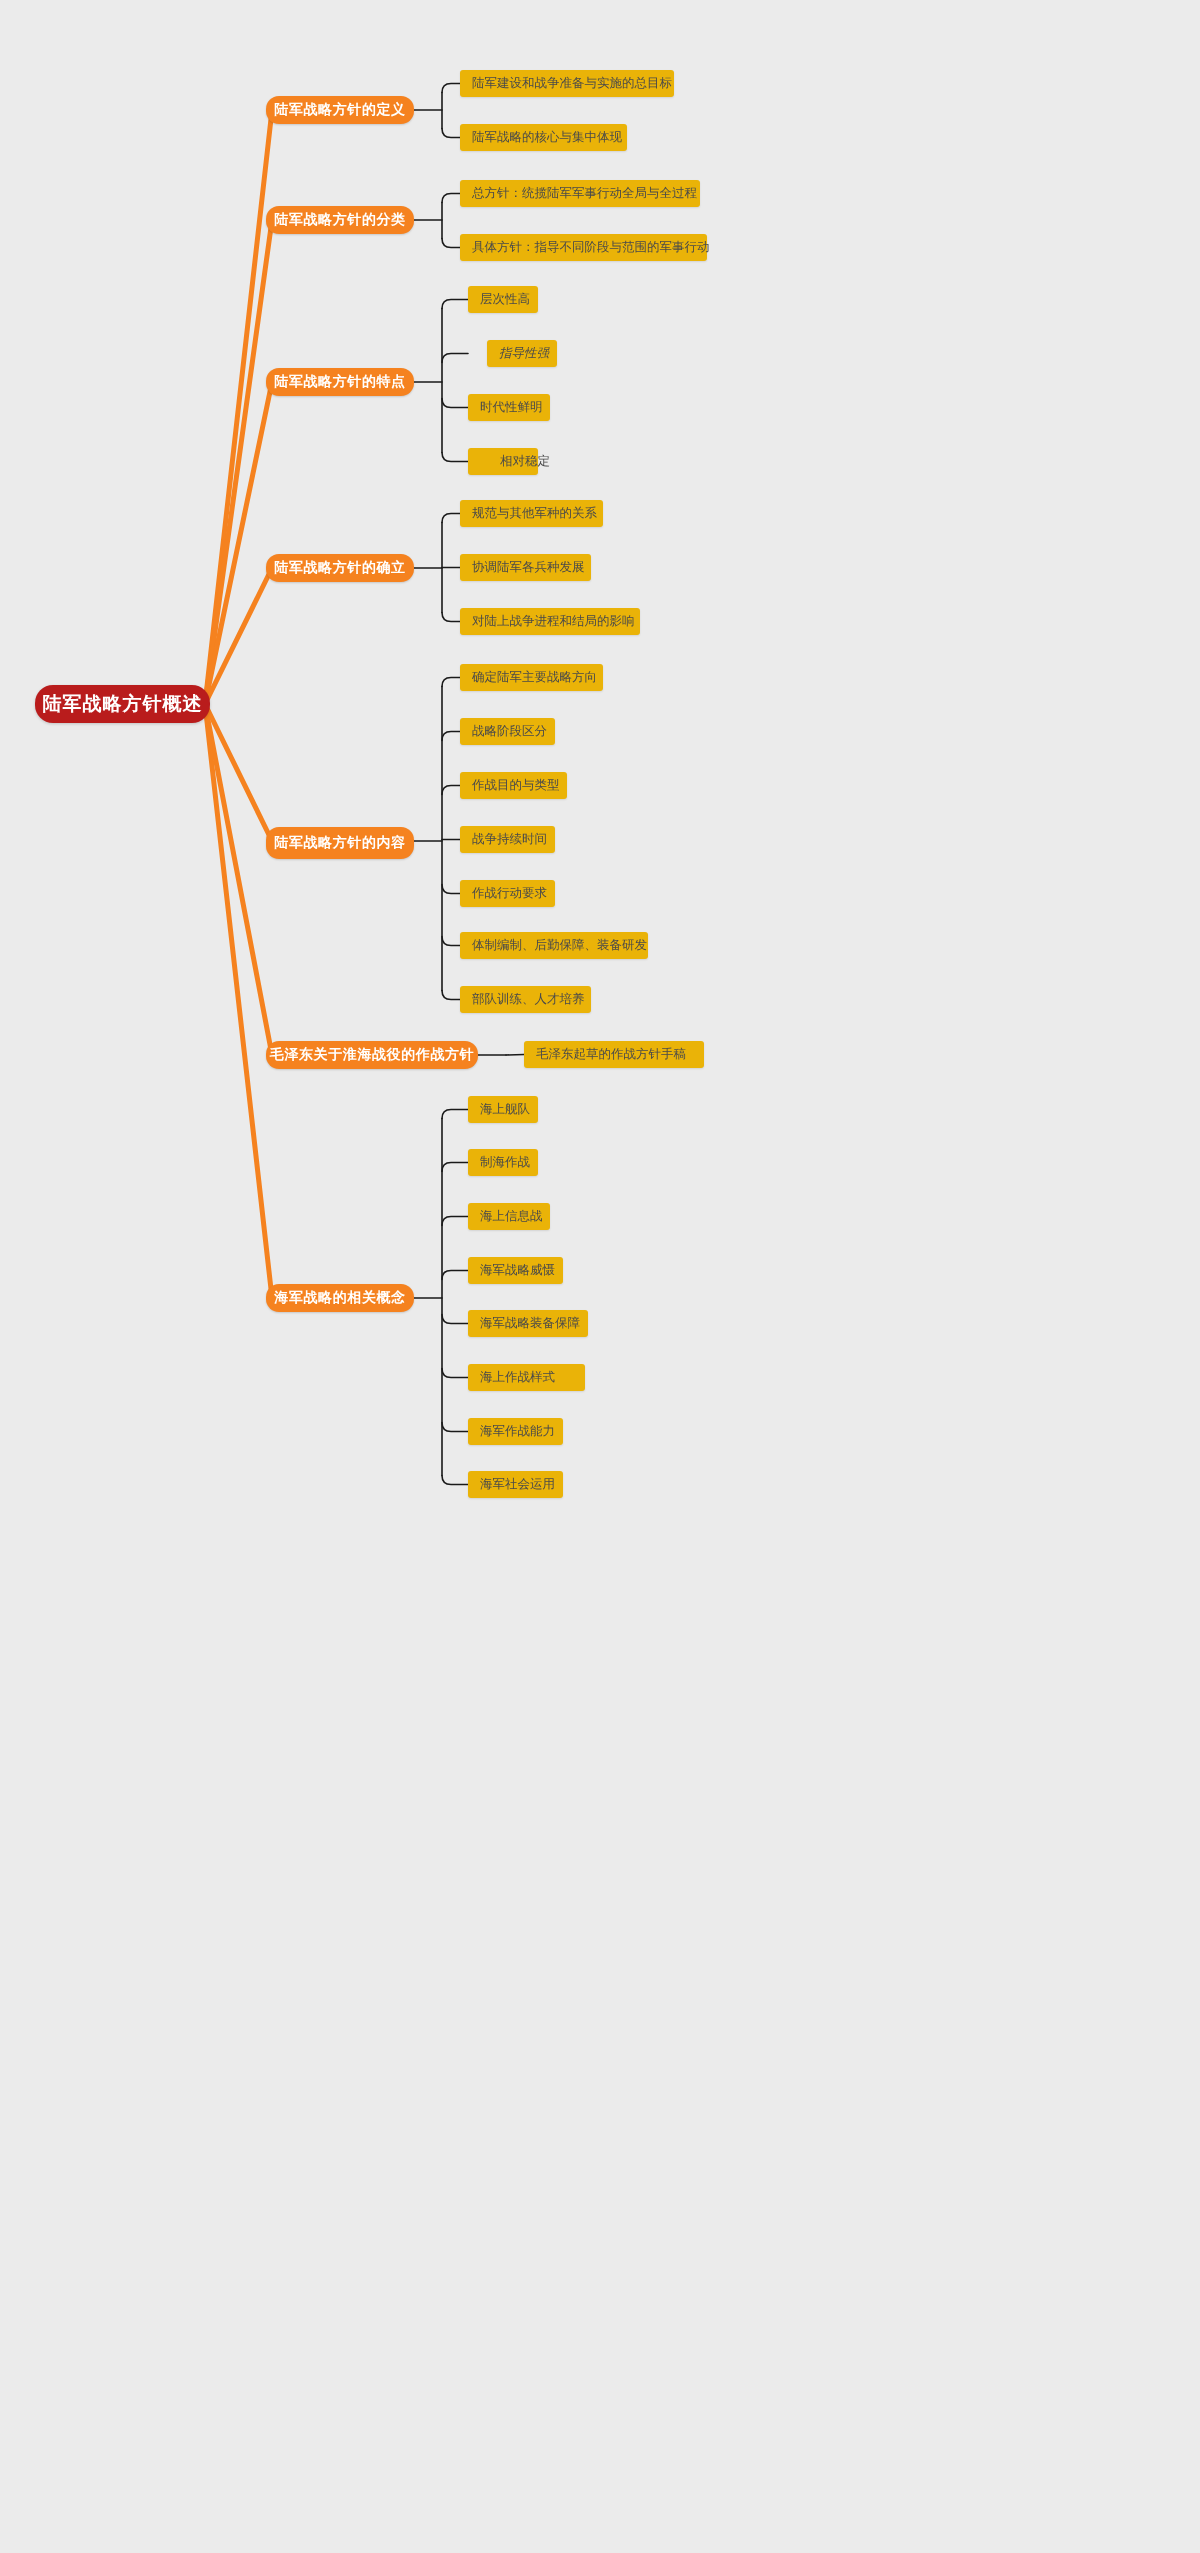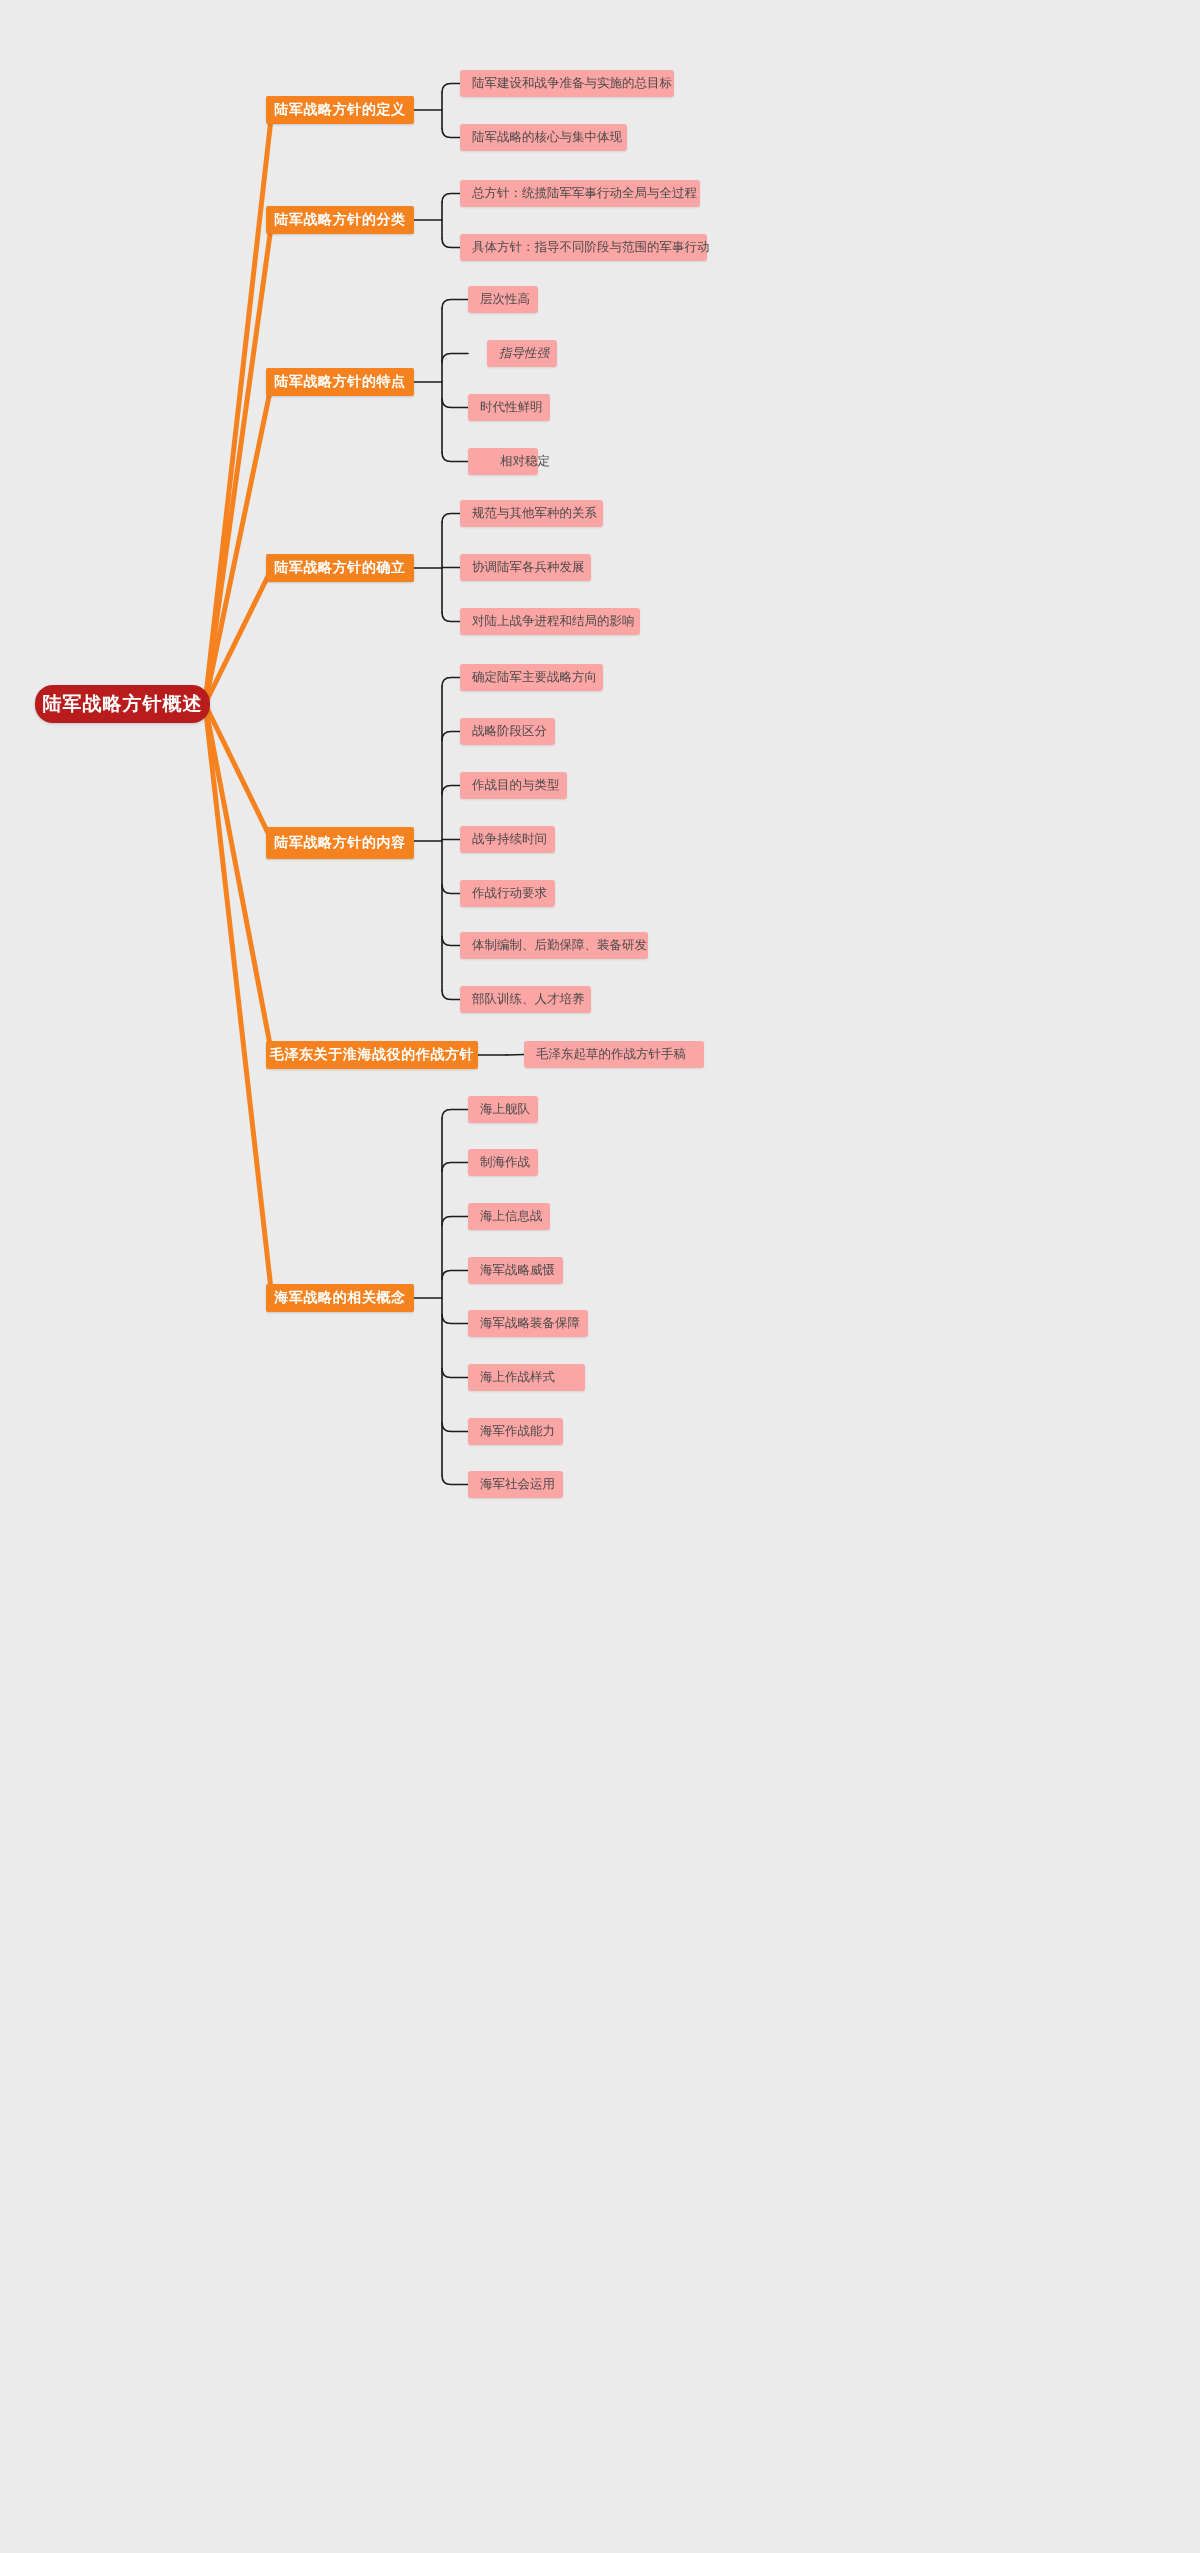--- a/index.html
+++ b/index.html
@@ -38,31 +38,31 @@
     font-weight: bold;
     letter-spacing: 1px;
     padding: 0 20px;
     height: 38px;
     box-shadow: 0 1px 3px rgba(0,0,0,0.18);
     justify-content: center;
   }
   .branch {
     background: #f5821f;
     color: #ffffff;
-    border-radius: 2px;
+    border-radius: 13px;
     font-size: 14px;
     font-weight: bold;
     letter-spacing: 0.6px;
     padding: 0 14px;
     height: 28px;
     box-shadow: 0 1px 2px rgba(0,0,0,0.15);
     justify-content: center;
   }
   .leaf {
-    background: #fca5a5;
+    background: #eab308;
     color: #4a4a4a;
     border-radius: 3px;
     font-size: 12.5px;
     padding: 0 12px;
     height: 27px;
     box-shadow: 0 1px 2px rgba(0,0,0,0.10);
     justify-content: flex-start;
   }
 </style>
 </head>

